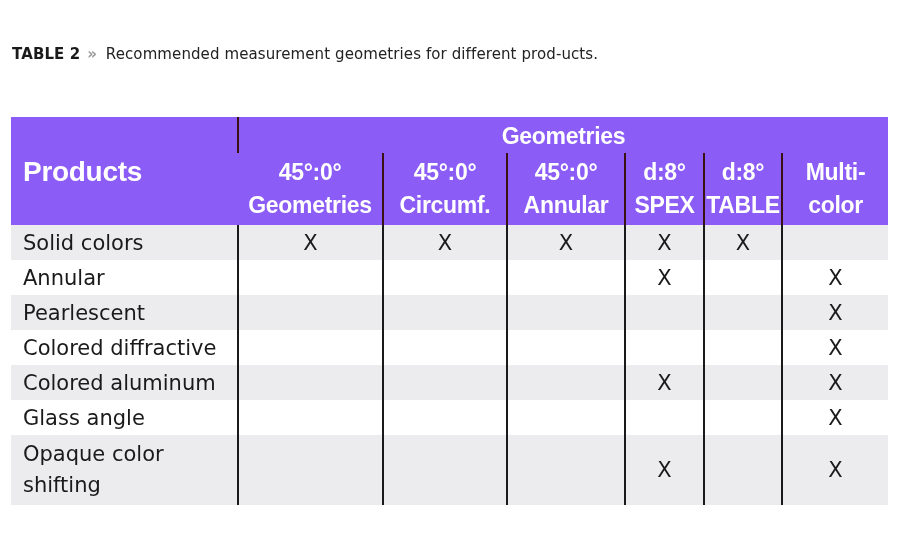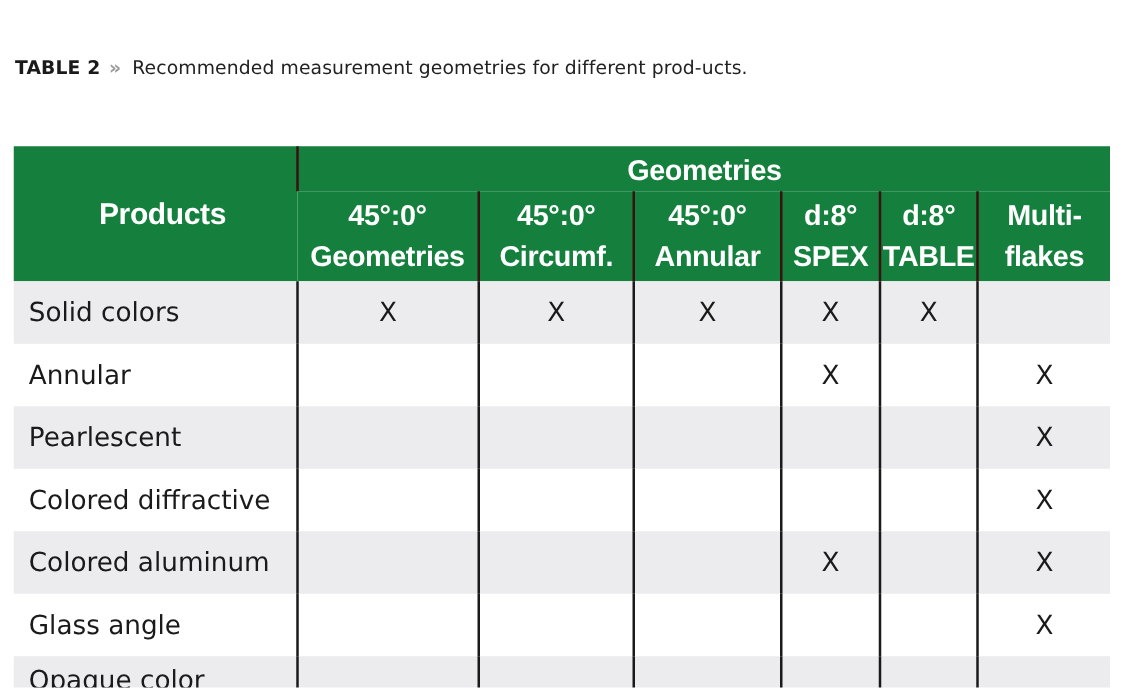--- a/index.html
+++ b/index.html
@@ -3,26 +3,26 @@
 <meta charset="utf-8">
 <style>
   html, body { margin: 0; padding: 0; background: #ffffff; }
   body { width: 900px; height: 550px; position: relative; overflow: hidden; font-family: "DejaVu Sans", sans-serif; color: #1a1a1a; }
 
   .caption { position: absolute; left: 12px; top: 38px; width: 870px; font-size: 15px; line-height: 32px; color: #222; letter-spacing: 0.1px; }
   .caption .label { font-weight: bold; color: #1a1a1a; }
   .caption .chev { color: #9a9a9a; font-weight: bold; margin: 0 4px 0 2px; }
 
   .tbl { position: absolute; left: 11px; top: 117px; width: 877px; border-collapse: collapse; table-layout: fixed; }
-  .tbl th { background: #15803d; color: #ffffff; font-family: "Liberation Sans", sans-serif; font-weight: bold; font-size: 23px; line-height: 33px; padding: 0; text-align: center; letter-spacing: -0.3px; }
-  .tbl th.prod { text-align: center; padding-left: 12px; vertical-align: middle; font-size: 24px; }
+  .tbl th { background: #8b5cf6; color: #ffffff; font-family: "Liberation Sans", sans-serif; font-weight: bold; font-size: 23px; line-height: 33px; padding: 0; text-align: center; letter-spacing: -0.3px; }
+  .tbl th.prod { text-align: left; padding-left: 12px; vertical-align: middle; font-size: 28px; }
   .tbl th.group { height: 36px; vertical-align: bottom; }
   .tbl th.sub { height: 72px; vertical-align: middle; }
   .tbl th.bl { border-left: 2px solid #3a1010; }
-  .tbl td { font-size: 21px; height: 50px; padding: 0; text-align: center; vertical-align: middle; color: #1a1a1a; }
+  .tbl td { font-size: 21px; height: 35px; padding: 0; text-align: center; vertical-align: middle; color: #1a1a1a; }
   .tbl td.name { text-align: left; padding-left: 12px; }
   .tbl td.bl { border-left: 2px solid #1a1a1a; }
   .tbl tr.alt td { background: #ececee; }
   .tbl tr.tall td { height: 70px; line-height: 31px; }
 </style>
 </head>
 <body>
 
 <div class="caption">
   <span class="label">TABLE 2</span>
@@ -44,21 +44,21 @@
     <tr>
       <th class="prod" rowspan="2">Products</th>
       <th class="group bl" colspan="6">Geometries</th>
     </tr>
     <tr>
       <th class="sub"><span>45°:0°</span><br><span>Geometries</span></th>
       <th class="sub bl"><span>45°:0°</span><br><span>Circumf.</span></th>
       <th class="sub bl"><span>45°:0°</span><br><span>Annular</span></th>
       <th class="sub bl"><span>d:8°</span><br><span>SPEX</span></th>
       <th class="sub bl"><span>d:8°</span><br><span>TABLE</span></th>
-      <th class="sub bl"><span>Multi-</span><br><span>flakes</span></th>
+      <th class="sub bl"><span>Multi-</span><br><span>color</span></th>
     </tr>
   </thead>
   <tbody>
     <tr class="alt">
       <td class="name">Solid colors</td>
       <td class="bl">X</td>
       <td class="bl">X</td>
       <td class="bl">X</td>
       <td class="bl">X</td>
       <td class="bl">X</td>

